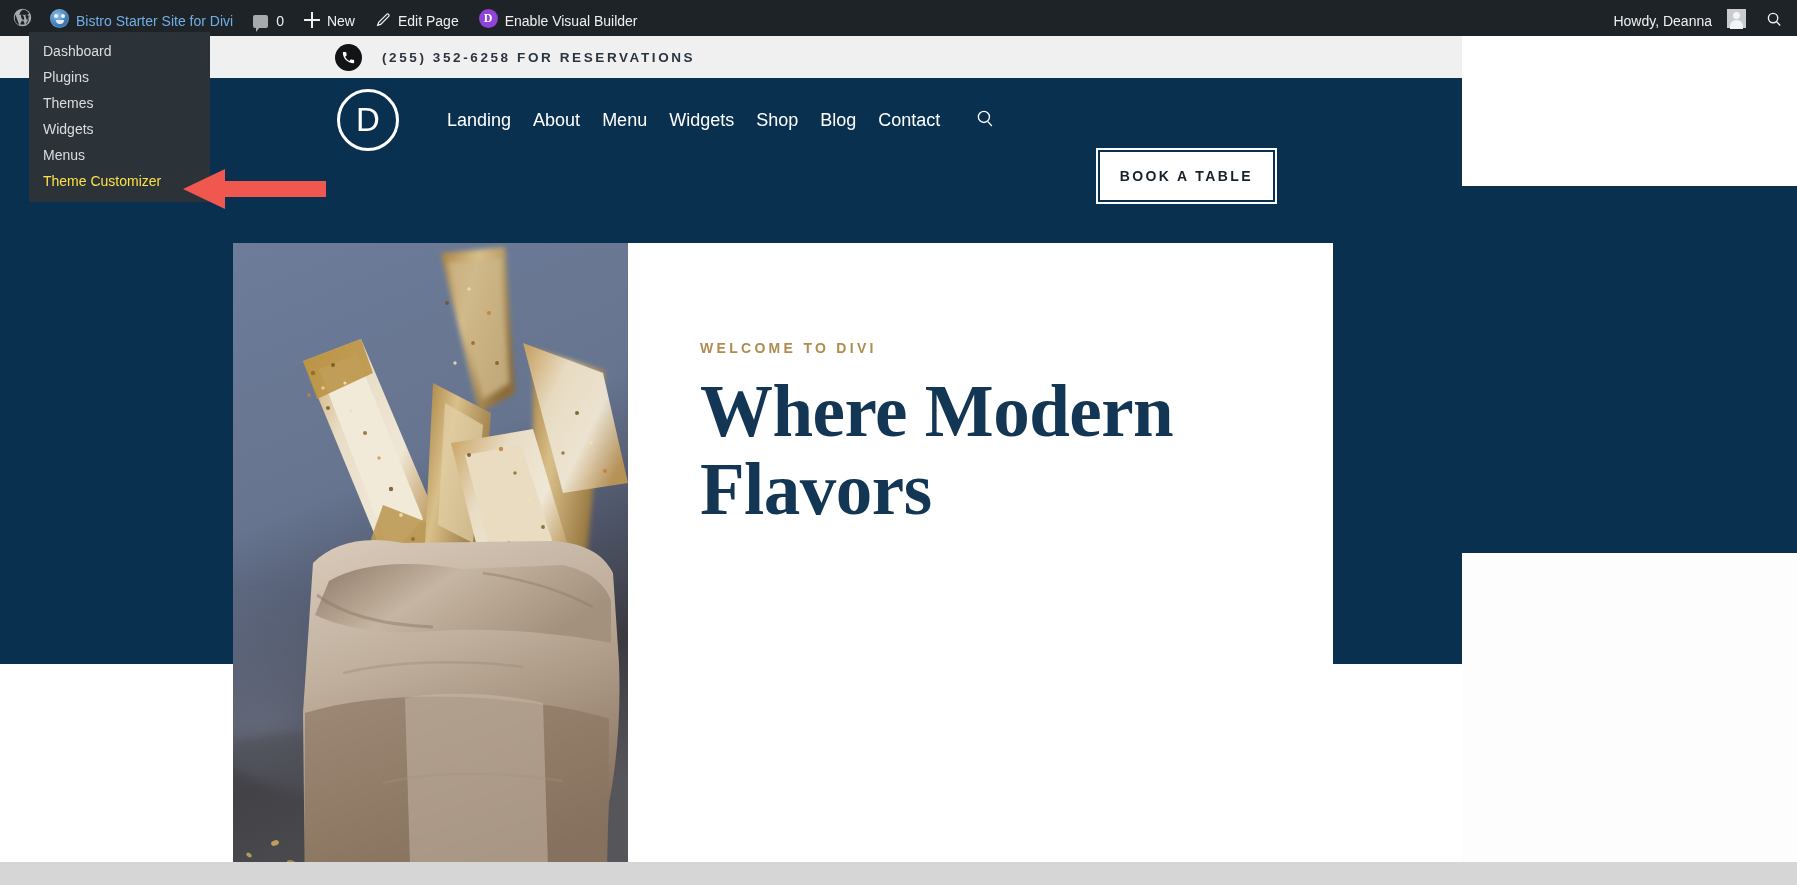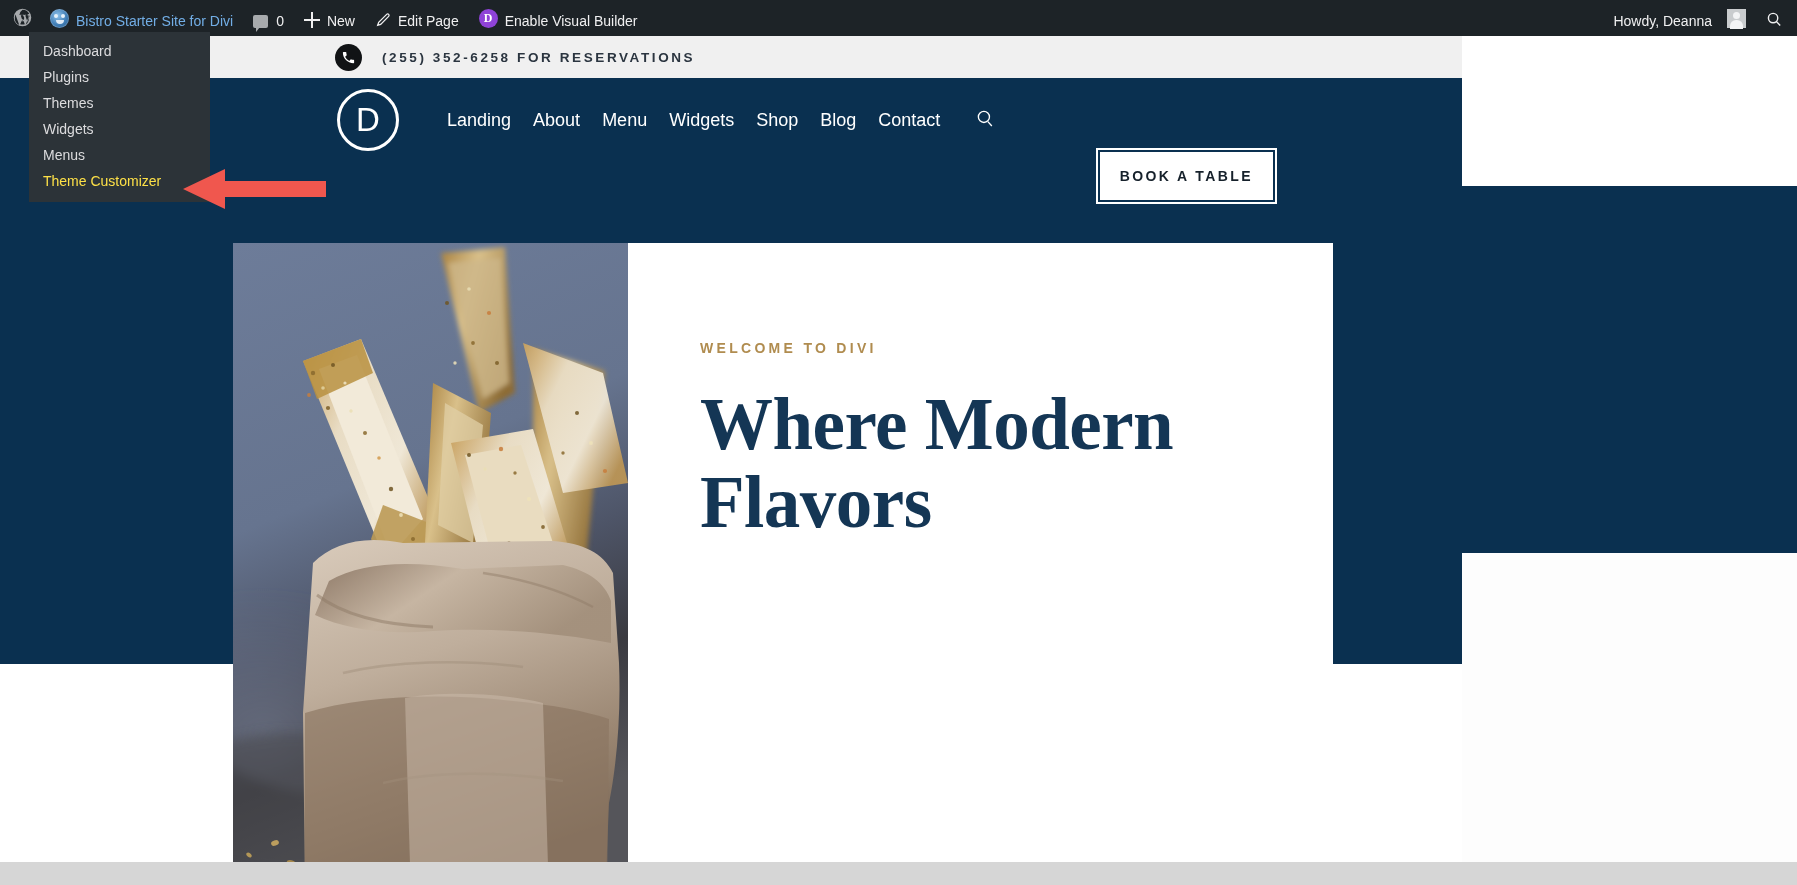--- a/index.html
+++ b/index.html
@@ -247,21 +247,21 @@
   #hero-text {
     flex: 1 1 auto;
     background: #ffffff;
     padding: 97px 90px 0 72px;
   }
   #eyebrow {
     color: #b08c4f;
     font-size: 14px;
     font-weight: 700;
     letter-spacing: 3.3px;
-    margin-bottom: 30px;
+    margin-bottom: 17px;
   }
   #hero-heading {
     color: #143655;
     font-family: "Liberation Serif", serif;
     font-size: 73px;
     font-weight: 700;
     line-height: 1.07;
     letter-spacing: -0.5px;
     margin-bottom: 58px;
   }

